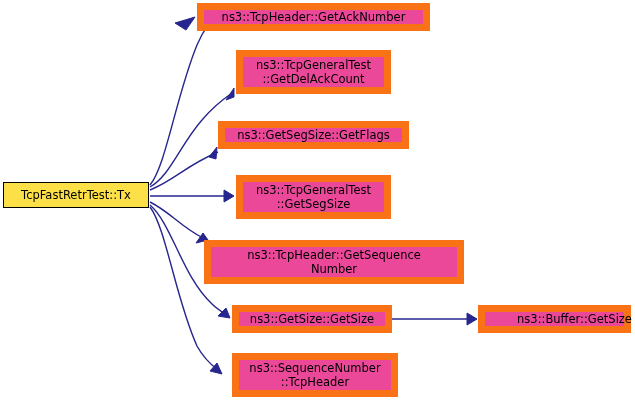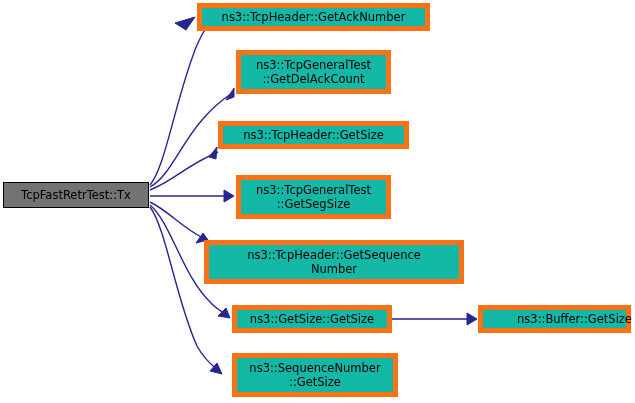--- a/index.html
+++ b/index.html
@@ -19,35 +19,35 @@
     position: absolute;
     left: 0;
     top: 0;
     width: 635px;
     height: 403px;
     pointer-events: none;
   }
   .node {
     position: absolute;
     box-sizing: border-box;
-    border: 5px solid #f97316;
-    background: #14b8a6;
+    border: 7px solid #f97316;
+    background: #ec4899;
     display: flex;
     align-items: center;
     justify-content: center;
     text-align: center;
     color: #000000;
     font-size: 11.5px;
     line-height: 14px;
     letter-spacing: 0px;
     white-space: pre-line;
     z-index: 2;
   }
   .node.source {
-    background: #737373;
+    background: #fde047;
     border: 1px solid #000000;
   }
   .node-label {
     display: block;
     padding: 0 4px;
     white-space: pre-line;
   }
 </style>
 </head>
 <body>
@@ -87,24 +87,24 @@
         <path d="M392,319 L472,319" fill="none" stroke="#27268f" stroke-width="1.4"></path>
         <polygon points="477,319 467,325 467,313" fill="#27268f" stroke="#27268f" stroke-width="1"></polygon>
       </g>
     </svg>
 
   <div id="node-layer">
       <div class="node source" style="left: 3px; top: 182px; width: 146px; height: 26px;"><span class="node-label">TcpFastRetrTest::Tx</span></div>
       <div class="node" style="left: 197px; top: 3px; width: 233px; height: 28px;"><span class="node-label">ns3::TcpHeader::GetAckNumber</span></div>
       <div class="node" style="left: 236px; top: 50px; width: 155px; height: 44px;"><span class="node-label">ns3::TcpGeneralTest
 ::GetDelAckCount</span></div>
-      <div class="node" style="left: 218px; top: 121px; width: 191px; height: 28px;"><span class="node-label">ns3::TcpHeader::GetSize</span></div>
+      <div class="node" style="left: 218px; top: 121px; width: 191px; height: 28px;"><span class="node-label">ns3::GetSegSize::GetFlags</span></div>
       <div class="node" style="left: 236px; top: 175px; width: 155px; height: 44px;"><span class="node-label">ns3::TcpGeneralTest
 ::GetSegSize</span></div>
       <div class="node" style="left: 204px; top: 240px; width: 260px; height: 44px;"><span class="node-label">ns3::TcpHeader::GetSequence
 Number</span></div>
       <div class="node" style="left: 232px; top: 305px; width: 160px; height: 28px;"><span class="node-label">ns3::GetSize::GetSize</span></div>
       <div class="node" style="left: 232px; top: 353px; width: 166px; height: 44px;"><span class="node-label">ns3::SequenceNumber
-::GetSize</span></div>
+::TcpHeader</span></div>
       <div class="node" style="left: 478px; top: 305px; width: 153px; height: 28px; padding-left: 40px;"><span class="node-label">ns3::Buffer::GetSize</span></div>
     </div>
 
 </div>
 
 </body></html>

